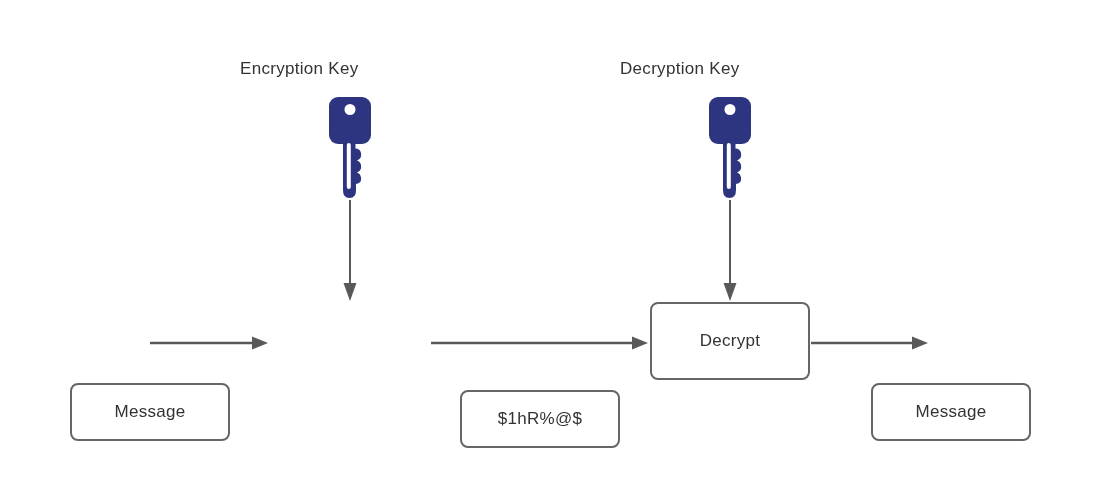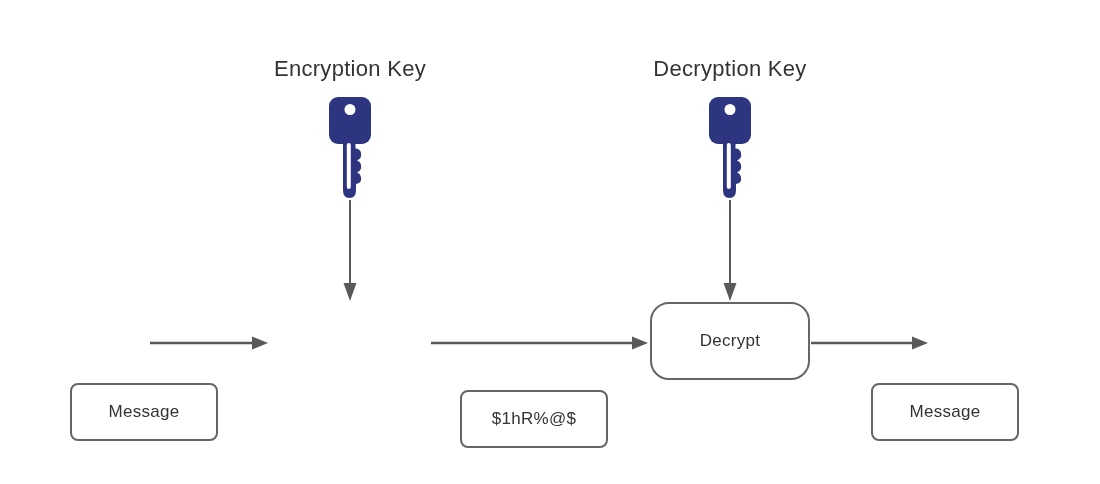--- a/index.html
+++ b/index.html
@@ -11,22 +11,21 @@
   .canvas {
     position: relative;
     width: 1100px;
     height: 484px;
     background: var(--canvas-bg, #ffffff);
     overflow: hidden;
   }
   .key-label {
     position: absolute;
     width: 220px;
-    text-align: center;
-    font-size: 22px;
+    font-size: 17px;
     letter-spacing: 0.3px;
     color: var(--text, #333333);
     line-height: 22px;
   }
   .key-icon {
     position: absolute;
     width: 42px;
     height: 105px;
   }
   .connectors {
@@ -43,24 +42,24 @@
     border: 2.5px solid var(--box-border, #666666);
     border-radius: 8px;
     display: flex;
     align-items: center;
     justify-content: center;
     font-size: 17px;
     letter-spacing: 0.3px;
     color: var(--text, #333333);
   }
   .process-node { width: 160px; height: 78px; }
-  .data-node    { width: 148px; height: 58px; }
+  .data-node    { width: 160px; height: 58px; }
 
   #encrypt-box  { left: 270px; top: 302px; }
-  #decrypt-box  { left: 650px; top: 302px; border-radius: 19px; }
+  #decrypt-box  { left: 650px; top: 302px; }
   #message-in-box  { left: 70px;  top: 383px; }
   #cipher-box      { left: 460px; top: 390px; }
   #message-out-box { left: 871px; top: 383px; }
 
   #encryption-key-label { left: 240px; top: 58px; }
   #decryption-key-label { left: 620px; top: 58px; }
 
   #encryption-key-icon { left: 329px; top: 97px; }
   #decryption-key-icon { left: 709px; top: 97px; }
 </style>

